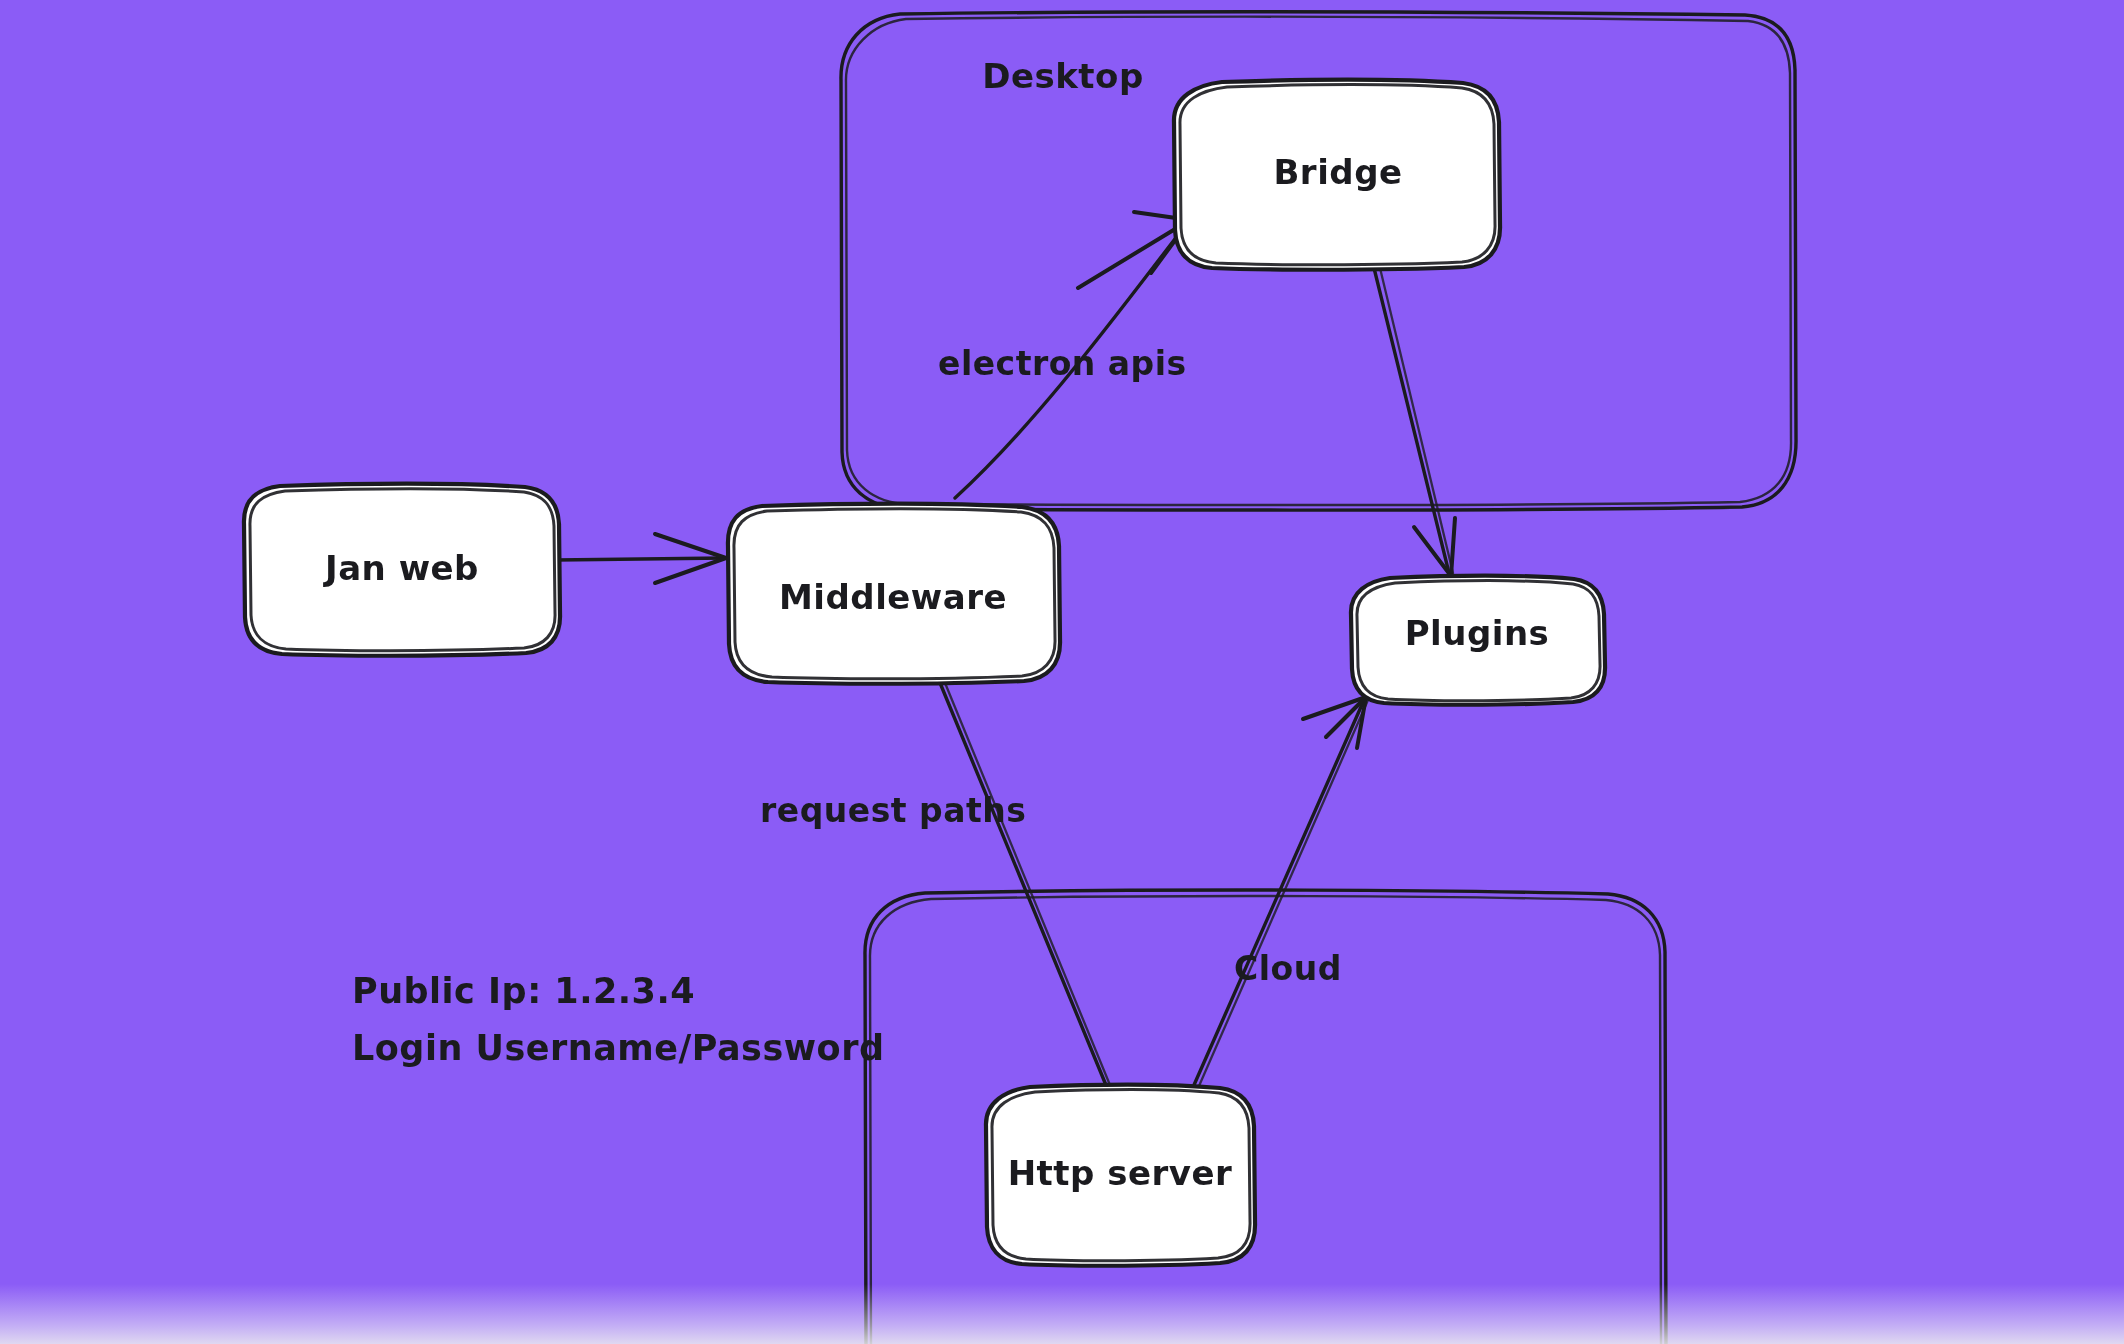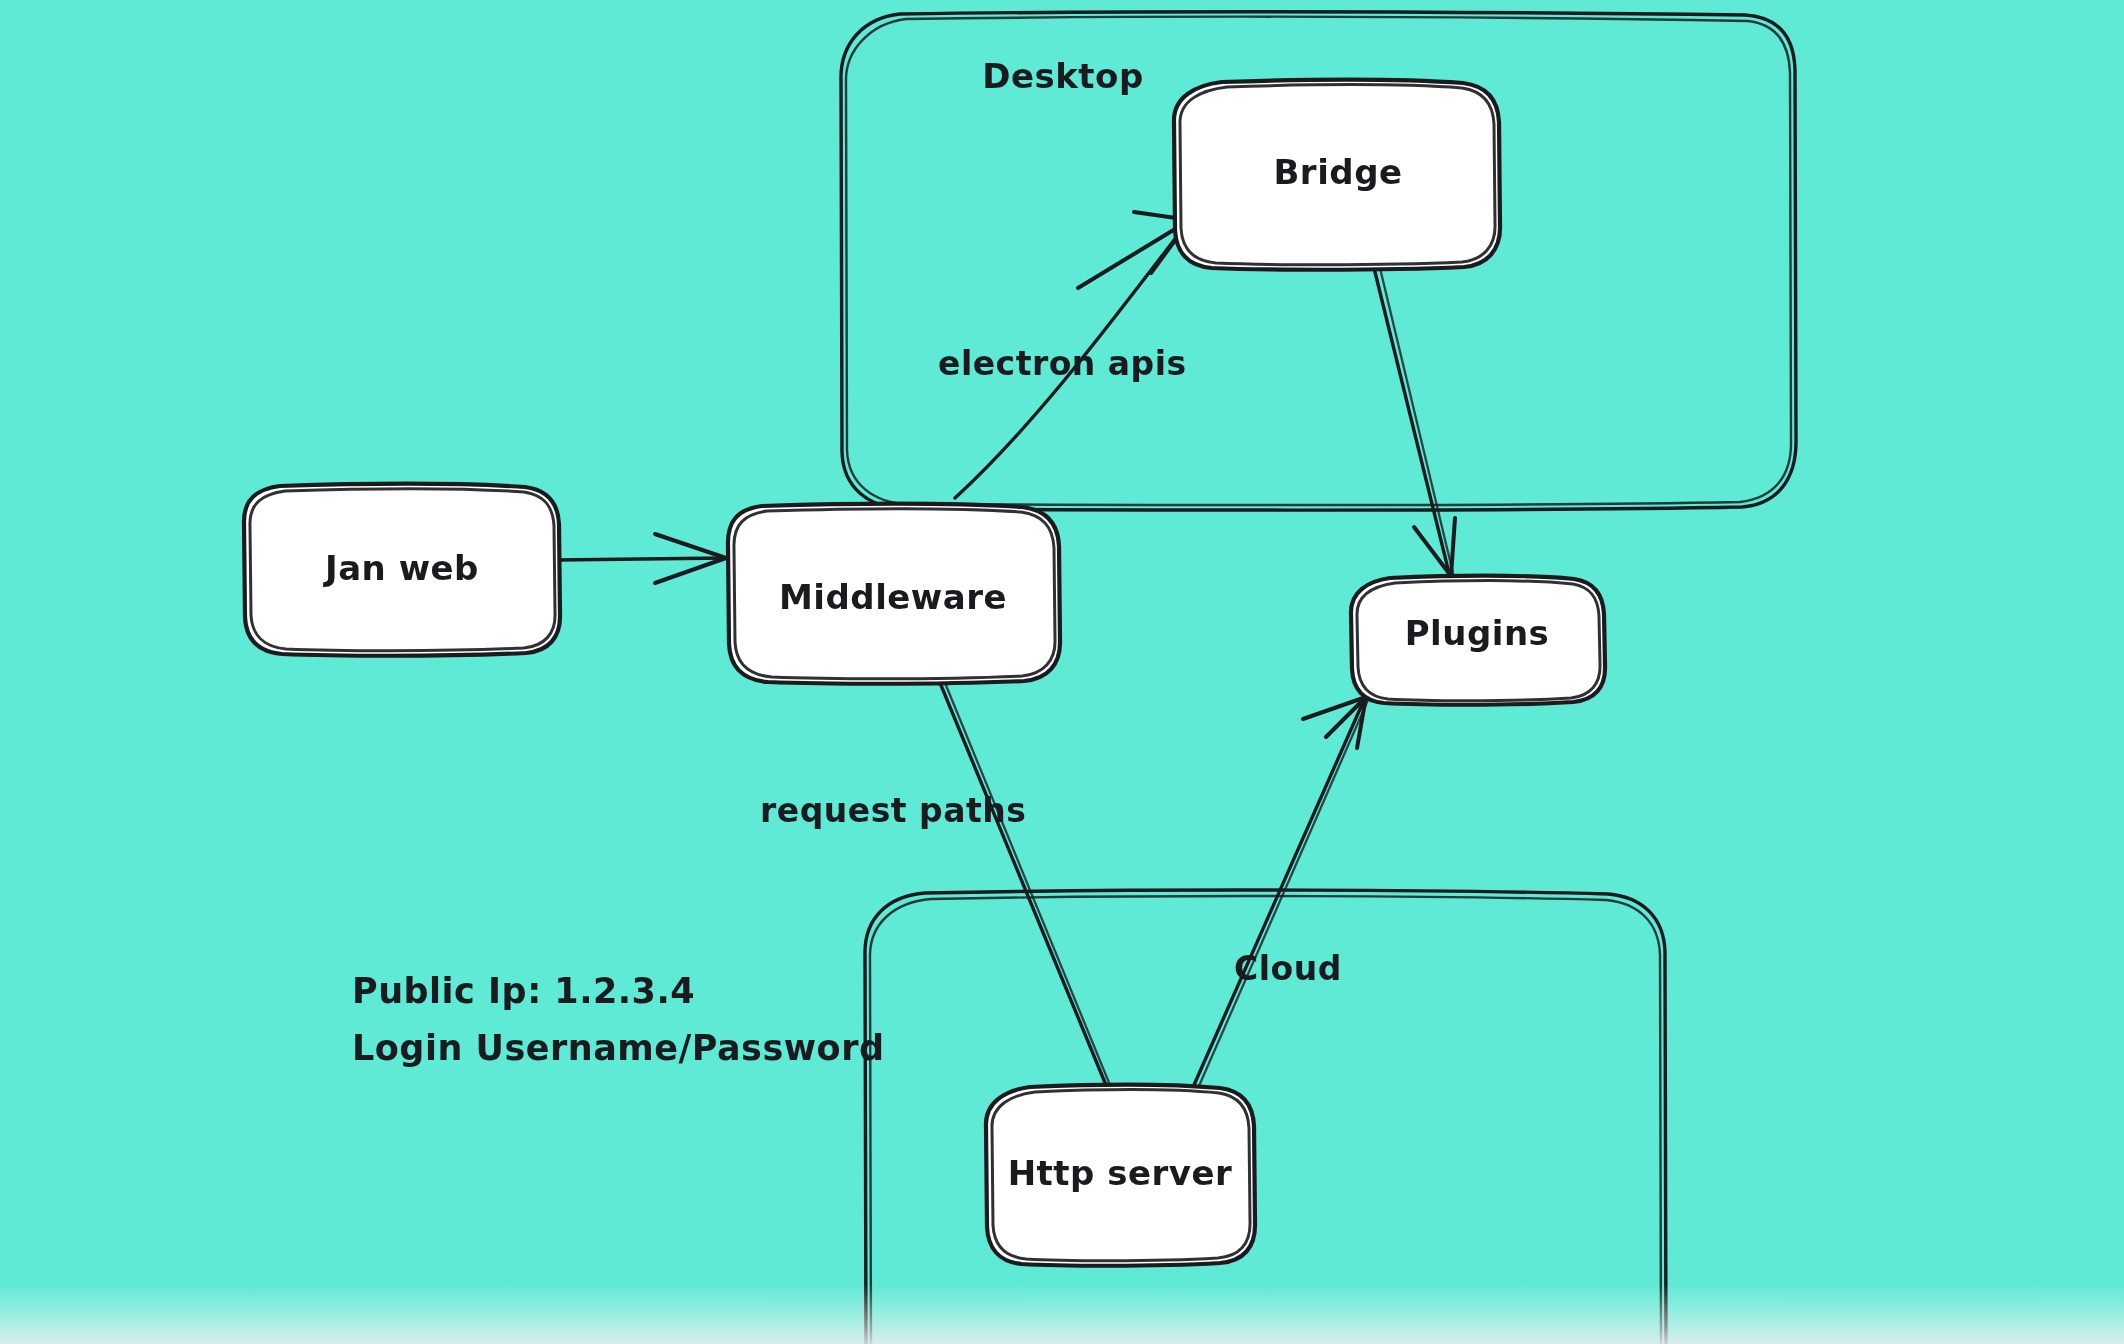--- a/index.html
+++ b/index.html
@@ -11,21 +11,21 @@
   body {
     width: 2124px;
     height: 1344px;
     overflow: hidden;
     font-family: "DejaVu Sans", sans-serif;
   }
   #canvas {
     position: relative;
     width: 2124px;
     height: 1344px;
-    background: #5eead4;
+    background: #8b5cf6;
     overflow: hidden;
   }
   #bottom-fade {
     position: absolute;
     left: 0;
     bottom: 0;
     width: 2124px;
     height: 60px;
     background: linear-gradient(to bottom, rgba(255,255,255,0) 0%, rgba(243,243,244,0.55) 70%, rgba(238,238,240,0.85) 100%);
     pointer-events: none;

